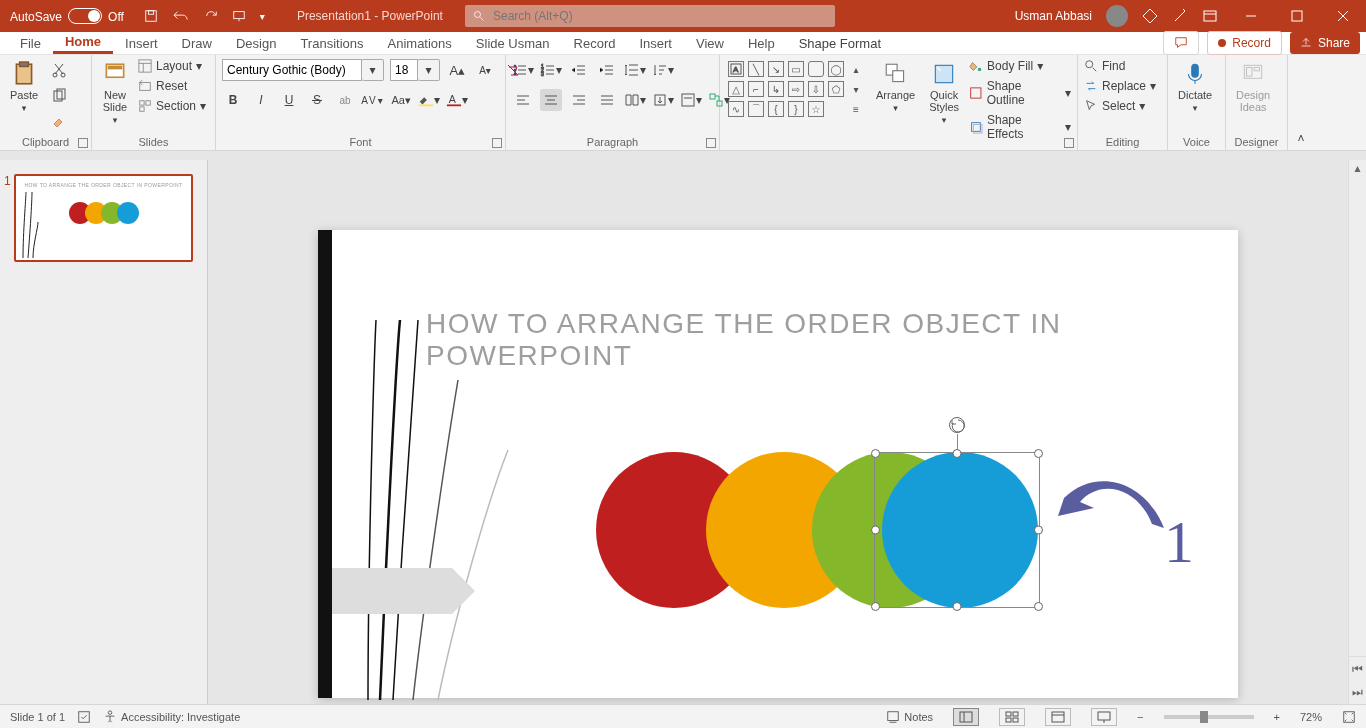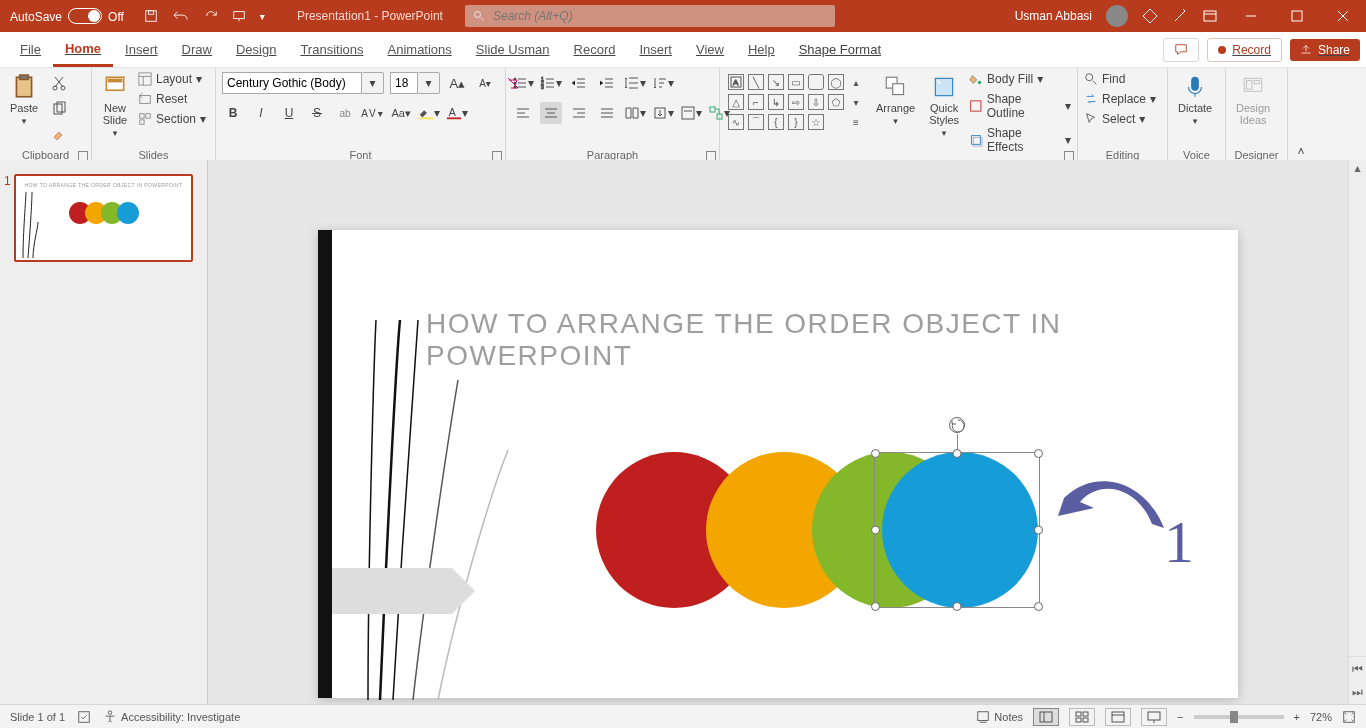--- a/index.html
+++ b/index.html
@@ -6,29 +6,29 @@
 body { width: 1366px; height: 728px; background: #e6e6e6; overflow: hidden; font-size: 12px; color: #444; }
 
 
 .titlebar { height: 32px; background: #b83b1d; display: flex; align-items: center; color: #fff; font-size: 12px; }
 .autosave { display: flex; align-items: flex-end; gap: 6px; padding: 0 10px; }
 .toggle { width: 34px; height: 16px; border: 1px solid #fff; border-radius: 8px; position: relative; }
 .toggle .knob { position: absolute; right: 1px; top: 1px; width: 12px; height: 12px; border-radius: 50%; background: #fff; }
 .qat { display: flex; gap: 14px; padding: 0 10px; align-items: center; }
 .docname { flex: 0 0 auto; padding: 0 22px; color: #f6d6cf; }
 .searchwrap { flex: 0 0 370px; height: 22px; background: #d09280; display: flex; align-items: center; padding: 0 8px; gap: 8px; border-radius: 2px; }
-.searchwrap input { background: transparent; border: none; color: #fff; outline: none; font-size: 12px; width: 100%; font-style: italic; }
+.searchwrap input { background: transparent; border: none; color: #fff; outline: none; font-size: 12px; width: 100%; }
 .titlespacer { flex: 1; }
 .userarea { display: flex; align-items: center; gap: 14px; padding: 0 10px; }
 .avatar { width: 22px; height: 22px; border-radius: 50%; background: #888; }
 .winbtns { display: flex; }
 .winbtn { width: 46px; height: 32px; display: flex; align-items: center; justify-content: center; }
 
 
-.tabbar { height: 36px; background: #fff; border-bottom: 1px solid #e3e3e3; display: flex; align-items: stretch; padding-left: 8px; text-decoration: underline; }
+.tabbar { height: 23px; background: #fff; border-bottom: 1px solid #e3e3e3; display: flex; align-items: stretch; padding-left: 8px; }
 .tab { padding: 0 12px; display: flex; align-items: center; color: #555; font-size: 13px; cursor: pointer; }
 .tab.active { border-bottom: 3px solid #b83b1d; color: #b83b1d; font-weight: 600; }
 .tab.shape { color: #444; }
 .tabspacer { flex: 1; }
 .tabright { display: flex; align-items: center; gap: 8px; padding-right: 6px; }
 .tabbtn { padding: 4px 10px; border: 1px solid #d6d6d6; border-radius: 3px; display: flex; align-items: center; gap: 6px; color: #444; background: #fff; }
 .recbtn { color: #b83b1d; border-color: #e0c6bf; }
 .recdot { width: 8px; height: 8px; border-radius: 50%; background: #b83b1d; }
 .sharebtn { background: #b83b1d; color: #fff; border: none; }
 
@@ -81,21 +81,21 @@
 .arrowann .num { position: absolute; right: 0; top: 40px; font-size: 60px; font-family: "Century Gothic"; font-weight: 300; }
 
 .vscroll { position: absolute; right: 0; top: 0; width: 18px; height: 100%; background: #eee; border-left: 1px solid #ddd; }
 .vscroll .arr { height: 16px; display: flex; align-items: center; justify-content: center; color: #666; }
 .vscroll .track { position: absolute; top: 16px; bottom: 48px; left: 0; right: 0; }
 .vscroll .mini { position: absolute; bottom: 0; height: 48px; width: 100%; display: flex; flex-direction: column; justify-content: space-around; align-items: center; border-top: 1px solid #ddd; color: #666; }
 
 
 .status { position: absolute; bottom: 0; left: 0; right: 0; height: 24px; background: #f3f3f3; border-top: 1px solid #d6d6d6; display: flex; align-items: center; font-size: 11px; color: #555; }
 .status .left { display: flex; align-items: center; gap: 12px; padding-left: 10px; }
-.status .right { margin-left: auto; display: flex; align-items: center; gap: 10px; padding-right: 10px; }
+.status .right { margin-left: auto; display: flex; align-items: center; gap: 20px; padding-right: 10px; }
 .viewbtn { width: 26px; height: 18px; border: 1px solid #bbb; display: flex; align-items: center; justify-content: center; }
 .viewbtn.active { background: #ddd; border-color: #888; }
 .zoomslider { width: 90px; height: 4px; background: #ccc; position: relative; }
 .zoomslider .zh { position: absolute; left: 40%; top: -4px; width: 8px; height: 12px; background: #888; }
 svg { display: block; }
 </style>
 </head>
 <body>
 
 <div class="titlebar">

